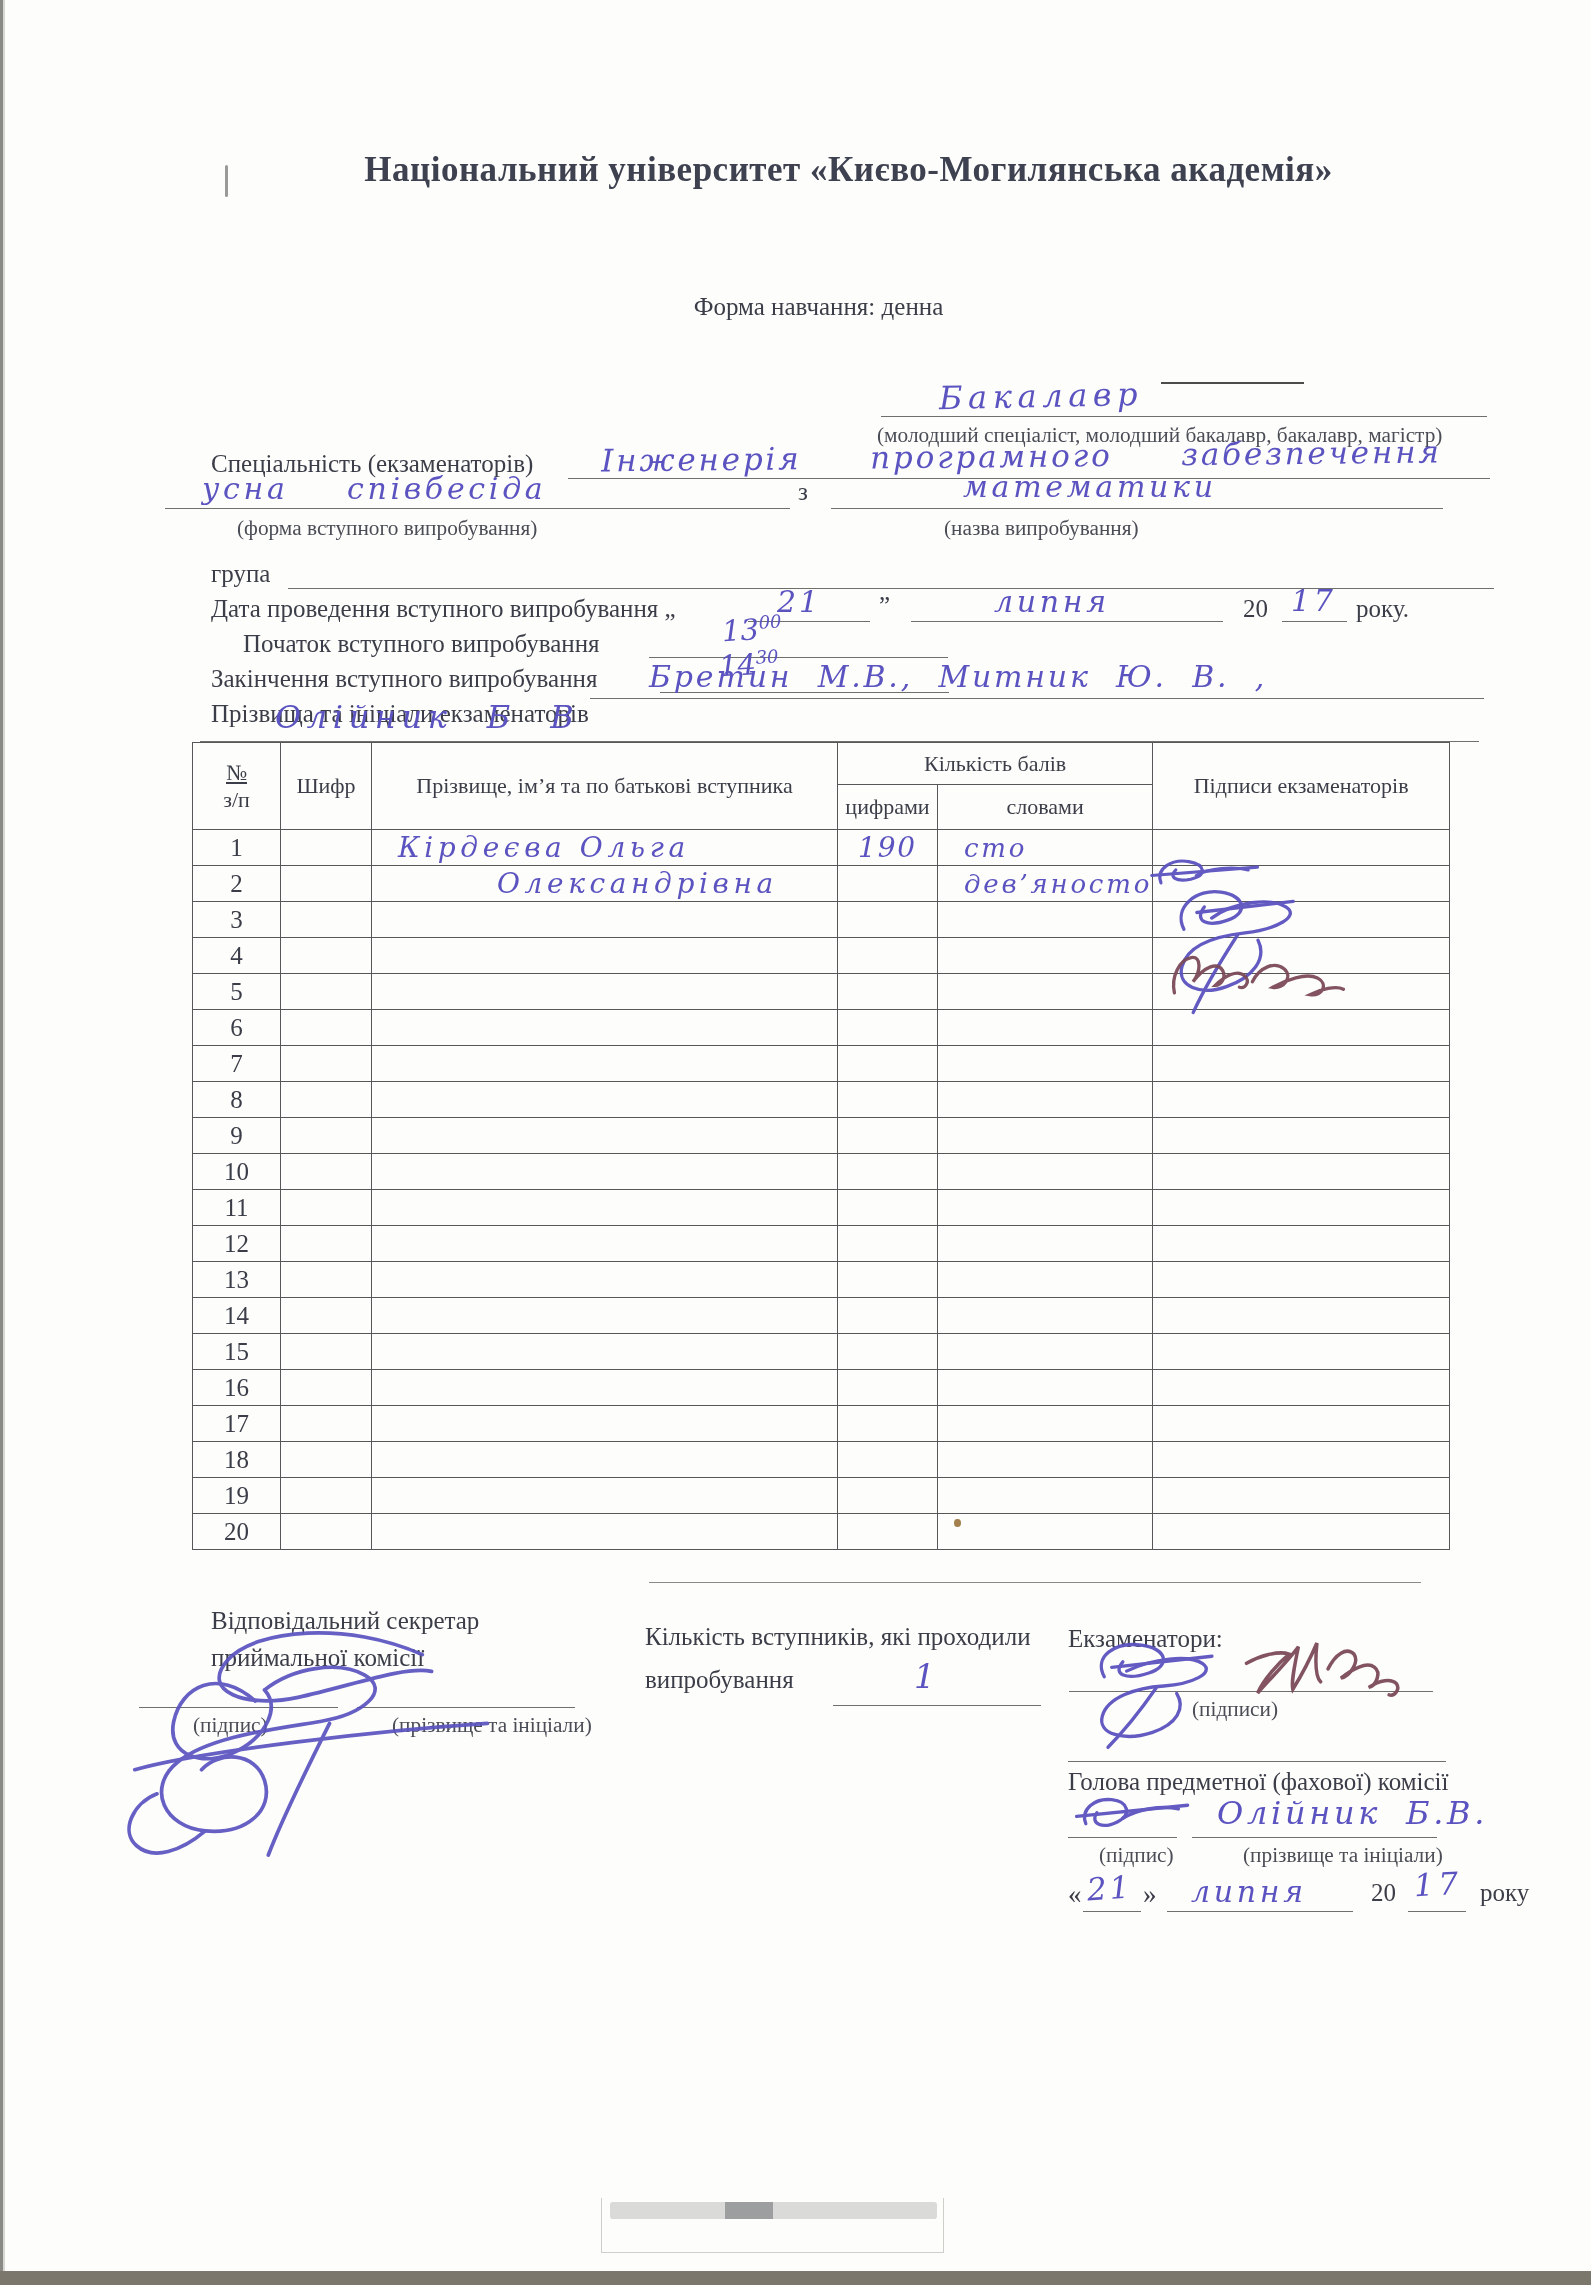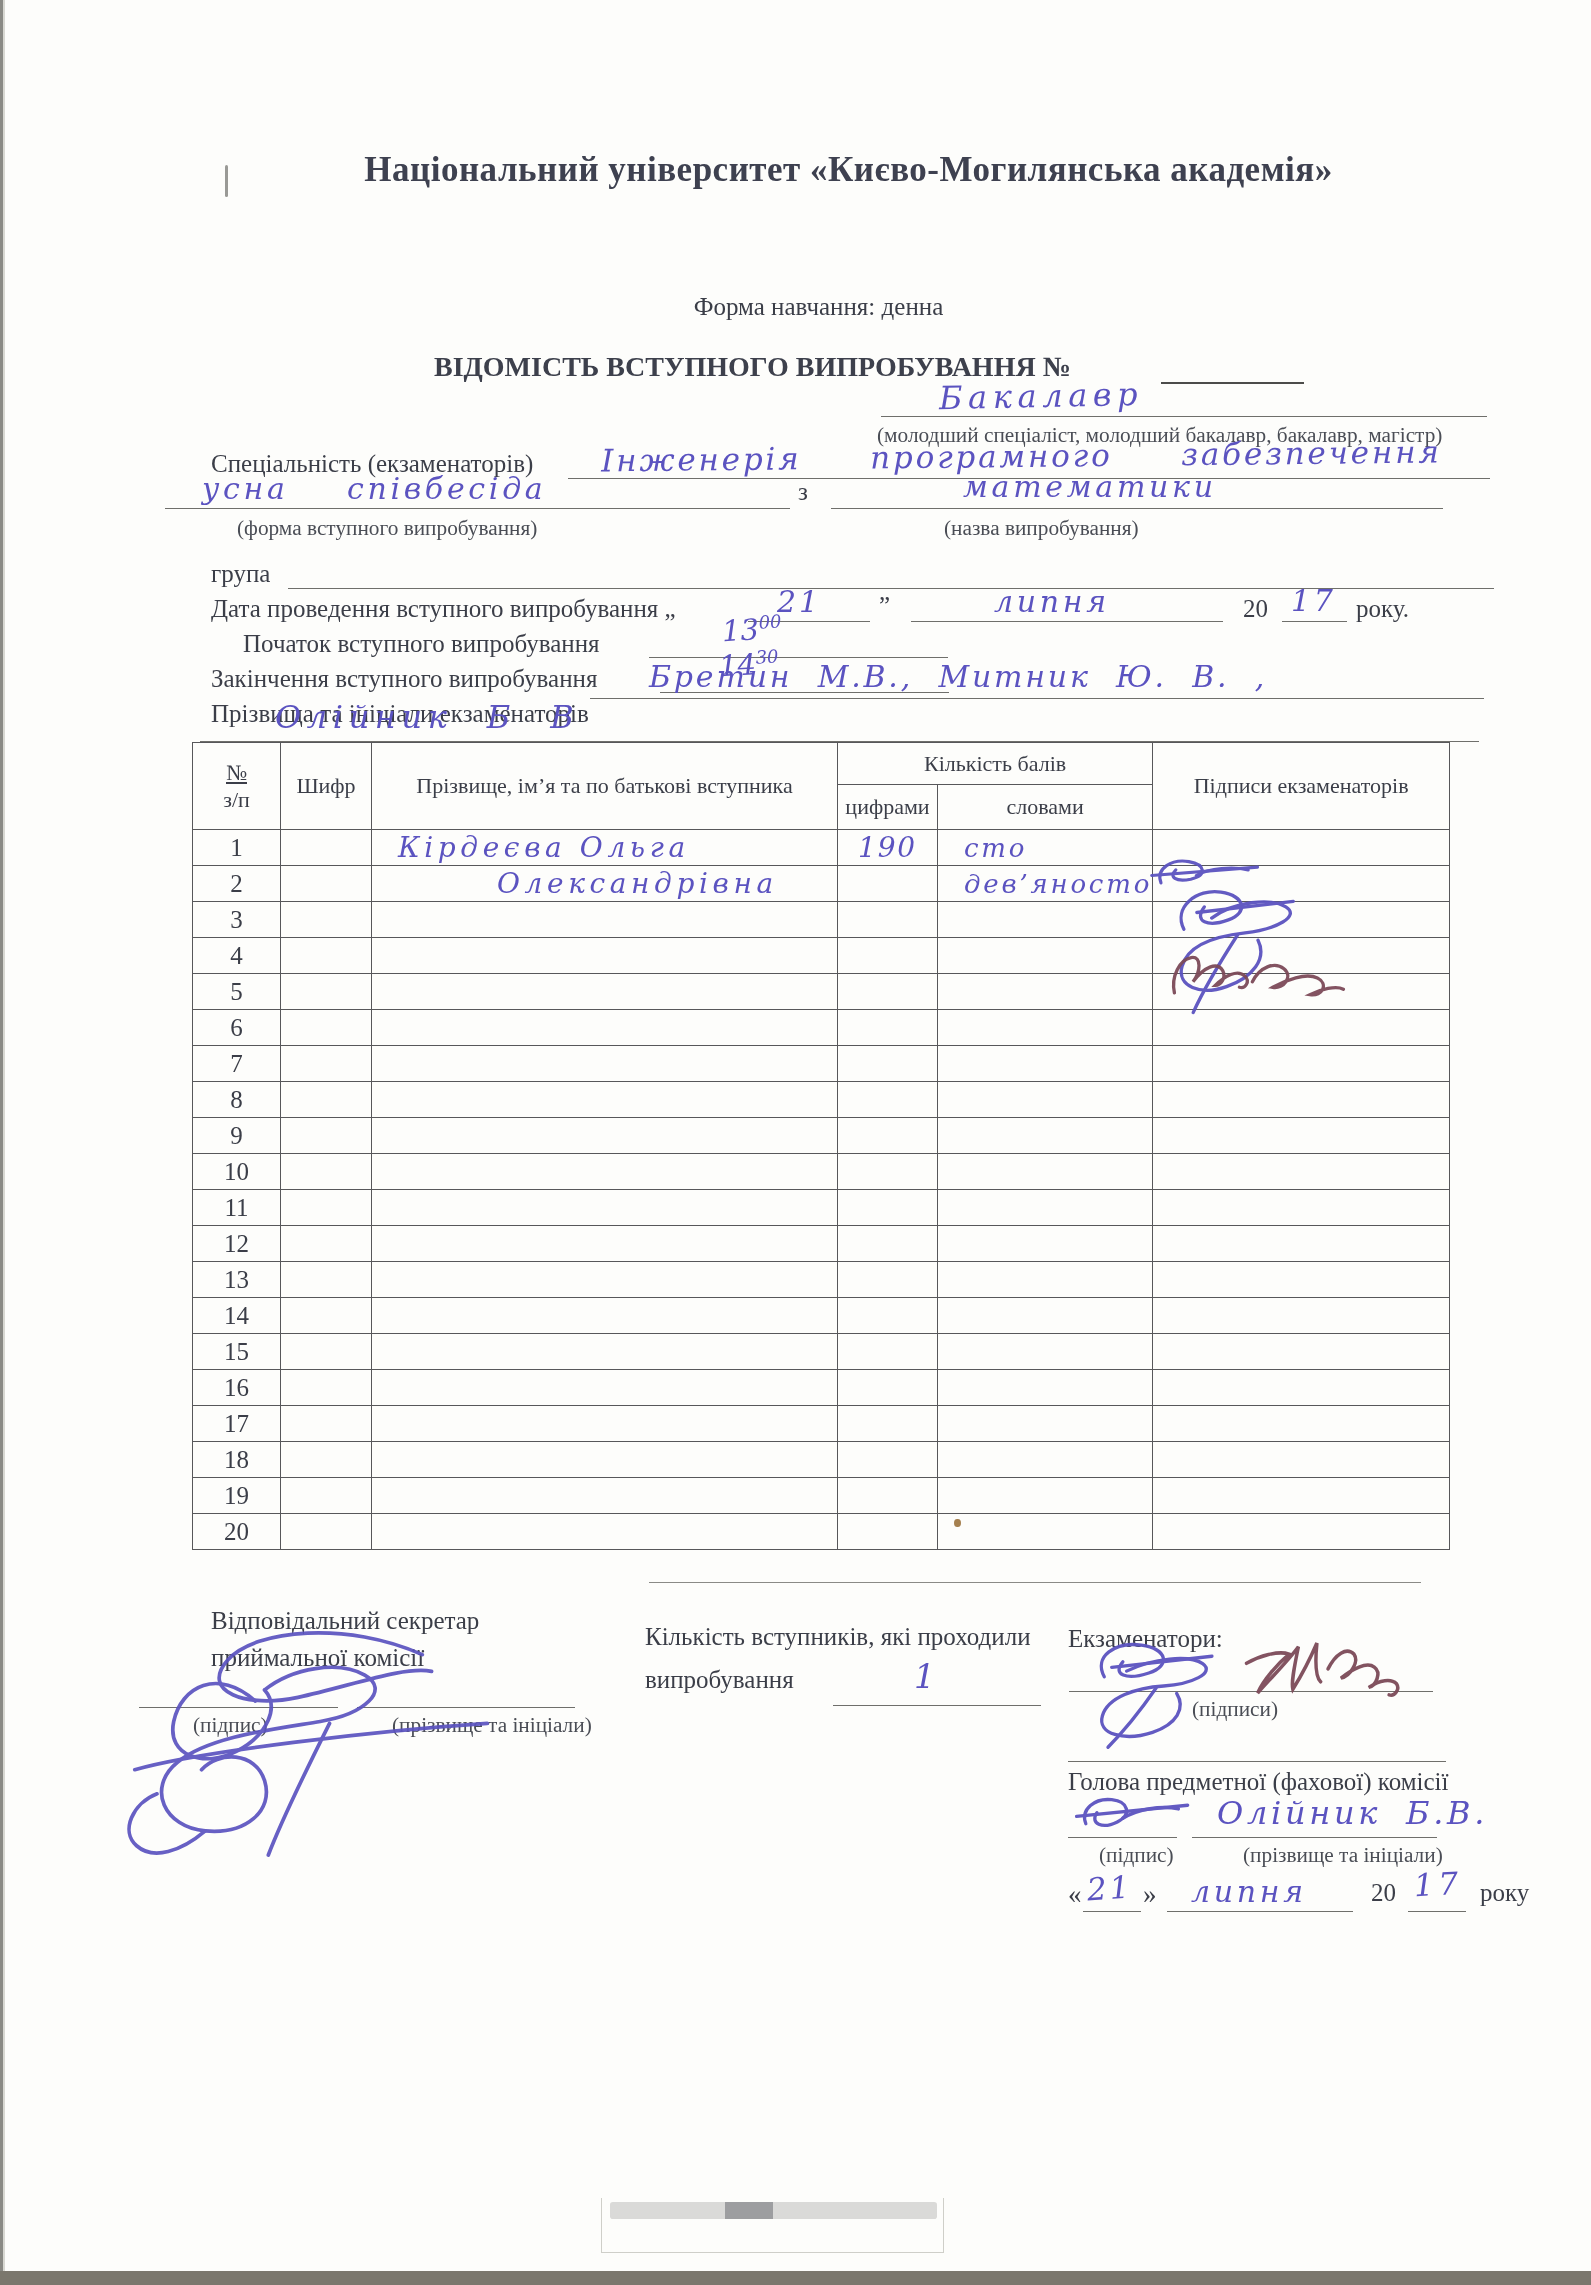--- a/index.html
+++ b/index.html
@@ -49,21 +49,20 @@
   <div class="scan-box"></div>
   <div class="scan-bar"></div>
   <div class="scan-bar-dark"></div>
   <div class="dot" style="left:954px;top:1519px;width:6.5px;height:8.3px;background:#a5804f;"></div>
   <div class="dot" style="left:225px;top:165px;width:2.8px;height:32px;border-radius:1.9px;background:#9a9a96;"></div>
 
   <div class="abs title1 center" style="left:111px;top:150px;width:1475px;">Національний університет «Києво-Могилянська академія»</div>
 
   <div class="abs t center" style="left:188px;top:293px;width:1261px;">Форма навчання: денна</div>
 
-  <div class="abs title2" style="left:434px;top:351px;">ВІДОМІСТЬ ВСТУПНОГО ВИПРОБУВАННЯ №</div>
   <div class="ul heavy" style="left:1161px;top:382px;width:143px;"></div>
 
   <div class="ul" style="left:881px;top:416px;width:606px;"></div>
   <div class="abs hw" style="left:939px;top:377px;font-size:32px;letter-spacing:5.6px;transform:rotate(-1.2deg);">Бакалавр</div>
   <div class="abs hint" style="left:877px;top:423px;">(молодший спеціаліст, молодший бакалавр, бакалавр, магістр)</div>
 
   <div class="abs t" style="left:211px;top:450px;">Спеціальність (екзаменаторів)</div>
   <div class="ul" style="left:568px;top:478px;width:922px;"></div>
   <div class="abs hw" style="left:601px;top:438px;font-size:31px;letter-spacing:2.8px;word-spacing:56px;transform:rotate(-.6deg);">Інженерія  програмного  забезпечення</div>
 

